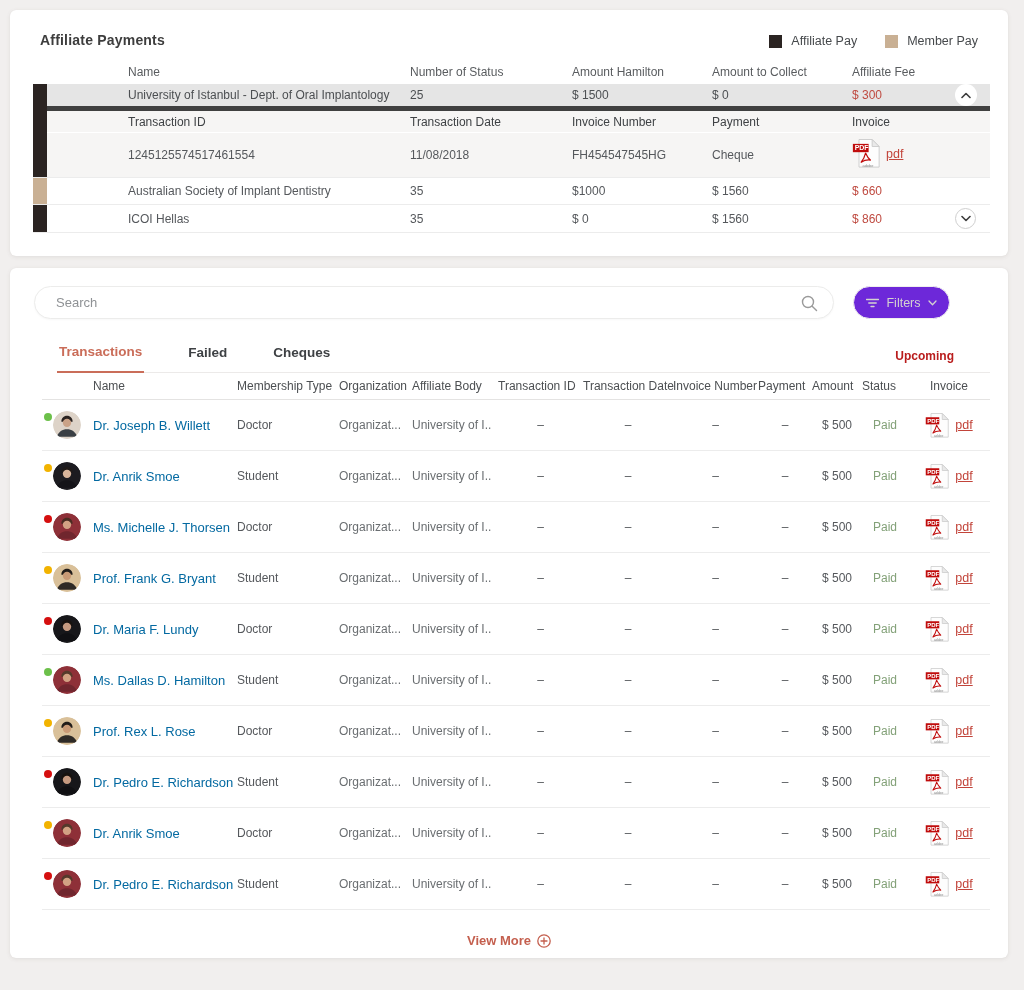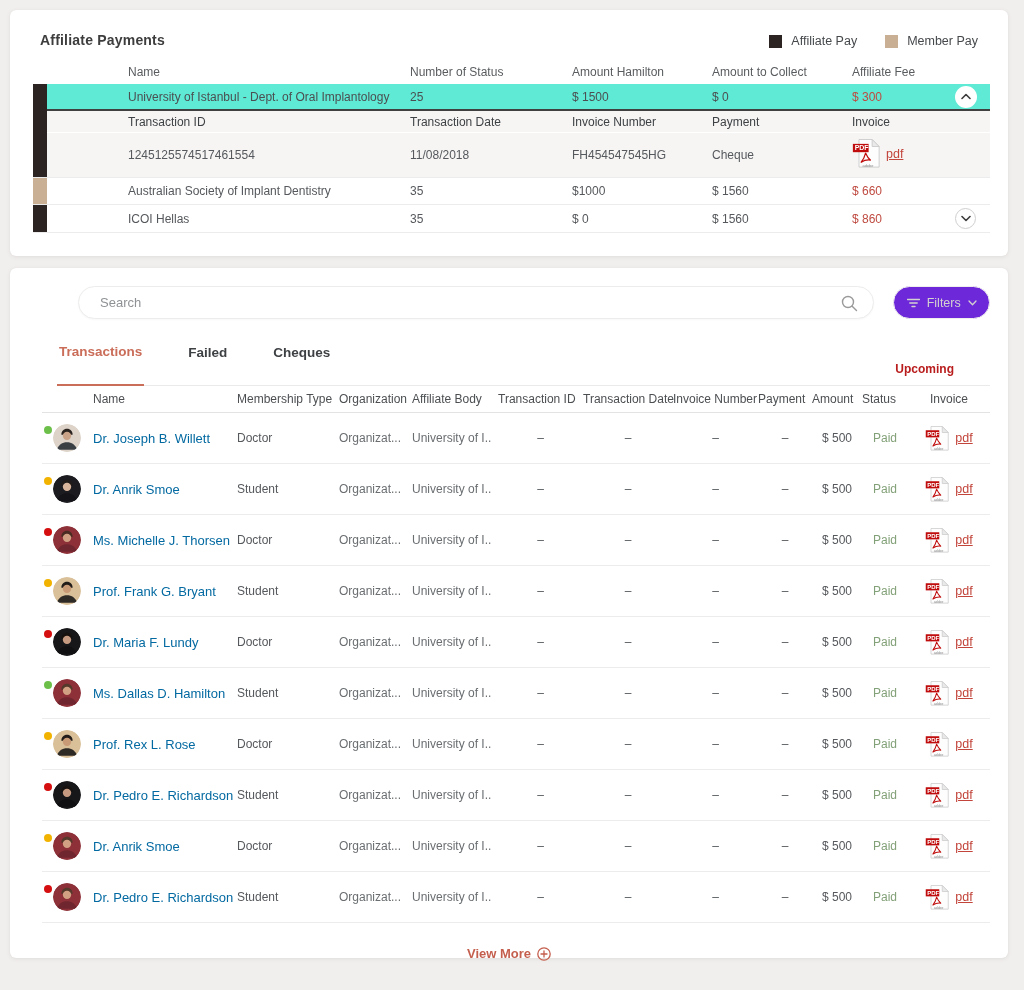--- a/index.html
+++ b/index.html
@@ -26,50 +26,50 @@
   .ap-table { margin:12px 18px 0 23px; width:957px; font-size:12px; }
   .ap-grid { display:grid; grid-template-columns:14px 363px 162px 140px 140px 103px 35px; align-items:center; }
   .ap-grid .c-name { padding-left:81px; }
   .ap-header { height:24px; color:#595c5f; }
   .ap-header .bar-spacer { height:100%; }
 
   .ap-rowblock { display:grid; grid-template-columns:14px 943px; }
   .side-bar { height:100%; }
   .ap-row-main { display:grid; grid-template-columns:363px 162px 140px 140px 103px 35px; align-items:center; height:27px; }
   .ap-row-main .c-name { padding-left:81px; }
-  .row-grey { background:#5eead4; color:#4c4f52; border-bottom:2px solid #404040; }
+  .row-grey { background:#e5e5e5; color:#4c4f52; border-bottom:5px solid #404040; }
   .row-white { border-bottom:1px solid #ececec; }
   .sub-stack { display:flex; flex-direction:column; }
   .sub-row { display:grid; grid-template-columns:363px 162px 140px 140px 138px; align-items:center; background:#f6f5f4; }
   .sub-row .c-name { padding-left:81px; }
   .sub-head { height:22px; color:#3f4245; border-bottom:1px solid #fff; }
   .sub-data { height:44px; color:#55585c; }
   .fee { color:#bf4a40; }
   .expand-btn { width:22px; height:22px; border-radius:50%; background:#fff; border:none;
     display:flex; align-items:center; justify-content:center; cursor:pointer; }
   .expand-btn.outlined { border:1px solid #cfcfcf; width:21px; height:21px; }
   .block-sep { border-bottom:1px solid #ececec; }
 
   .pdf-wrap { display:inline-flex; align-items:center; gap:6px; text-decoration:none; cursor:pointer; }
   .pdf-label { color:#c2443a; font-size:12.5px; text-decoration:underline; }
 
   
-  .search-row { display:flex; align-items:flex-end; padding:18px 18px 0 68px; }
+  .search-row { display:flex; align-items:flex-end; padding:18px 18px 0 24px; }
   .search-pill { position:relative; width:800px; height:33px; border:1px solid #ececeb; border-radius:17px;
     background:#fff; box-shadow:0 1px 2px rgba(0,0,0,.03); }
   .search-pill input { position:absolute; inset:0; border:none; outline:none; background:transparent;
     padding:0 44px 0 21px; font-size:13px; color:#55585c; font-family:inherit; }
   .search-pill input::placeholder { color:#8f9295; }
   .search-icon { position:absolute; right:15px; top:8px; }
   .filters-pill { margin-left:19px; width:97px; height:33px; border:1px solid #f0efee; border-radius:17px;
     display:flex; align-items:center; justify-content:center; gap:7px; color:#d4d2d0; font-size:12.5px;
     background:#6d28d9; cursor:pointer; }
 
   .tabs-row { display:flex; align-items:flex-end; margin:25px 18px 0 47px; border-bottom:1px solid #eceae9; }
-  .tab { font-size:13.5px; font-weight:bold; color:#3e4144; padding:0 2px 25px 2px; margin-right:42px; cursor:pointer; }
+  .tab { font-size:13.5px; font-weight:bold; color:#3e4144; padding:0 2px 12px 2px; margin-right:42px; cursor:pointer; }
   .tab.active { color:#ca6d59; border-bottom:2px solid #ca6d59; margin-bottom:-1px; }
   .tab-right { margin-left:auto; margin-right:36px; font-size:12px; font-weight:bold; color:#b91c1c; padding-bottom:9px; cursor:pointer; }
 
   .t-table { margin:0 18px 0 32px; width:948px; font-size:12px; }
   .t-grid { display:grid; grid-template-columns:195px 102px 73px 86px 85px 90px 85px 54px 50px 46px 1fr; align-items:center; }
   .t-header { height:27px; color:#4c4f52; border-bottom:1px solid #e4e3e2; }
   .t-header .c-name { padding-left:51px; }
   .t-header .h { white-space:nowrap; }
   .trow { height:51px; border-bottom:1px solid #ececec; color:#55585c; }
   .name-cell { position:relative; padding-left:51px; height:100%; display:flex; align-items:center; }

